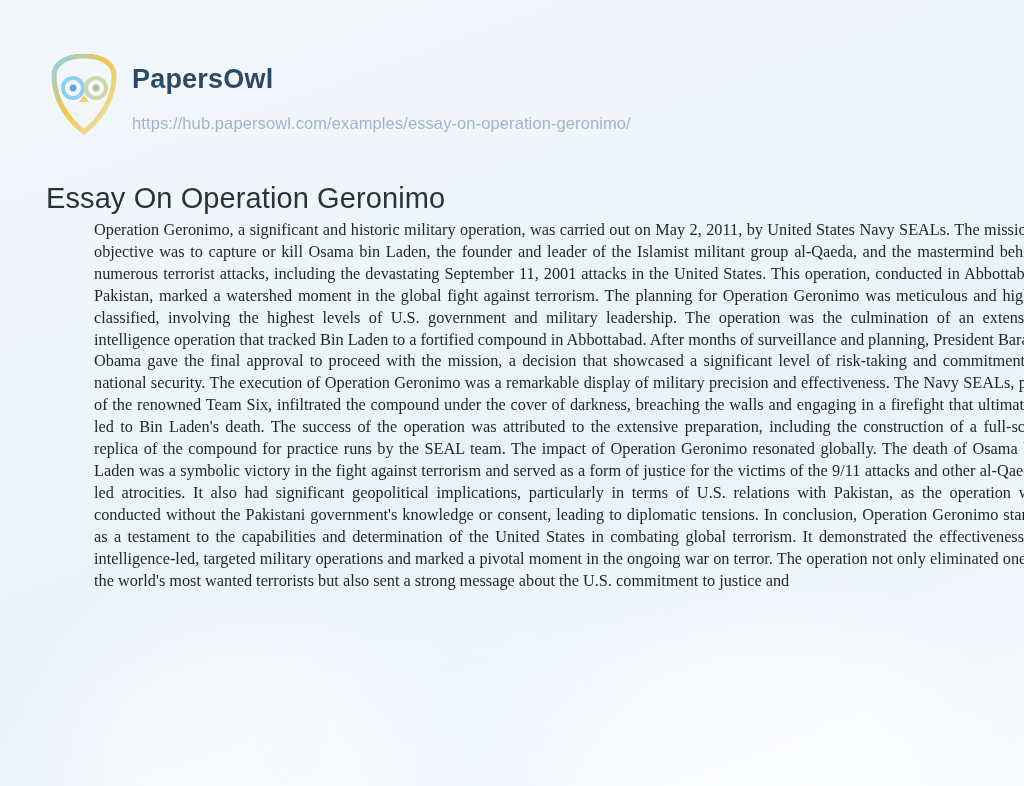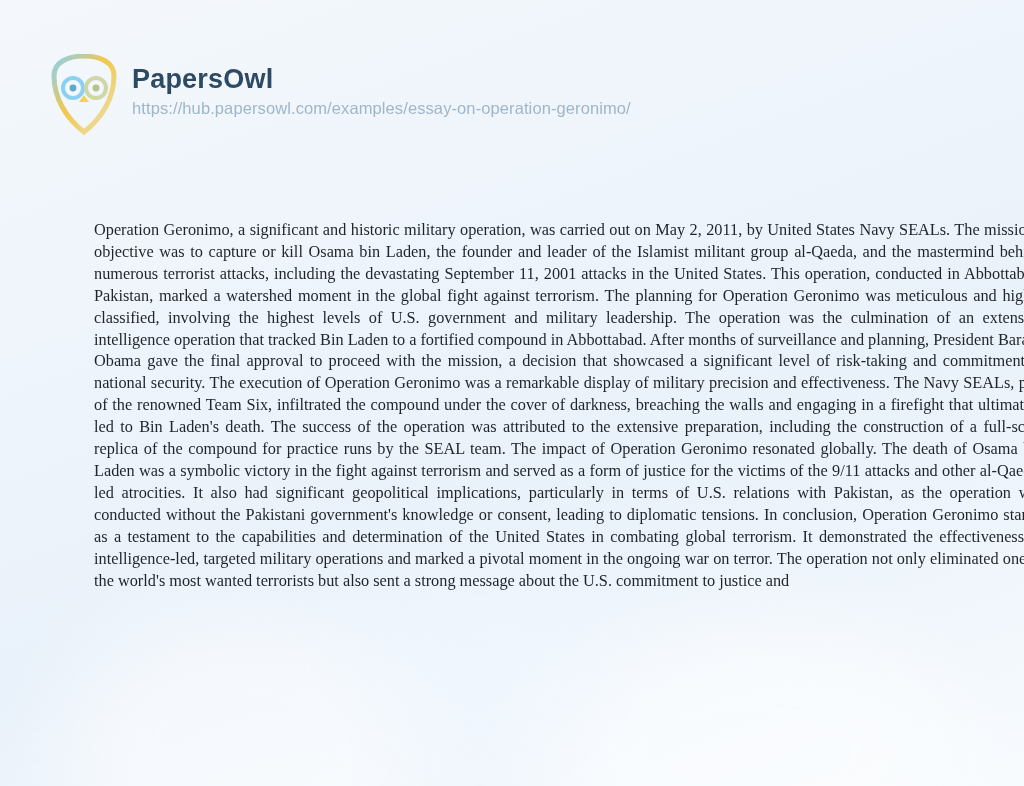--- a/index.html
+++ b/index.html
@@ -44,21 +44,21 @@
     font-size: 27px;
     font-weight: bold;
     color: #2c4a63;
     letter-spacing: 0.2px;
     line-height: 1;
   }
   .brand-url {
     font-family: "Liberation Sans", sans-serif;
     font-size: 16.5px;
     color: #9fb6c9;
-    margin-top: 7px;
+    margin-top: 22px;
     line-height: 1;
     letter-spacing: 0.1px;
   }
   
   .doc-title {
     position: absolute;
     left: 46px;
     top: 163px;
     font-family: "Liberation Sans", sans-serif;
     font-size: 29px;
@@ -118,16 +118,17 @@
         <circle cx="50" cy="34" r="3.4" fill="#b9c48d"></circle>
         <path d="M38 41 L33 48 L43 48 Z" fill="#f2c84b" opacity="0.85"></path>
       </svg>
     </div>
     <div class="brand-block">
       <div class="brand-name">PapersOwl</div>
       <div class="brand-url">https://hub.papersowl.com/examples/essay-on-operation-geronimo/</div>
     </div>
   </div>
 
+  <h1 class="doc-title">Essay On Operation Geronimo</h1>
 
   <div class="doc-body">Operation Geronimo, a significant and historic military operation, was carried out on May 2, 2011, by United States Navy SEALs. The mission's objective was to capture or kill Osama bin Laden, the founder and leader of the Islamist militant group al-Qaeda, and the mastermind behind numerous terrorist attacks, including the devastating September 11, 2001 attacks in the United States. This operation, conducted in Abbottabad, Pakistan, marked a watershed moment in the global fight against terrorism. The planning for Operation Geronimo was meticulous and highly classified, involving the highest levels of U.S. government and military leadership. The operation was the culmination of an extensive intelligence operation that tracked Bin Laden to a fortified compound in Abbottabad. After months of surveillance and planning, President Barack Obama gave the final approval to proceed with the mission, a decision that showcased a significant level of risk-taking and commitment to national security. The execution of Operation Geronimo was a remarkable display of military precision and effectiveness. The Navy SEALs, part of the renowned Team Six, infiltrated the compound under the cover of darkness, breaching the walls and engaging in a firefight that ultimately led to Bin Laden's death. The success of the operation was attributed to the extensive preparation, including the construction of a full-scale replica of the compound for practice runs by the SEAL team. The impact of Operation Geronimo resonated globally. The death of Osama bin Laden was a symbolic victory in the fight against terrorism and served as a form of justice for the victims of the 9/11 attacks and other al-Qaeda-led atrocities. It also had significant geopolitical implications, particularly in terms of U.S. relations with Pakistan, as the operation was conducted without the Pakistani government's knowledge or consent, leading to diplomatic tensions. In conclusion, Operation Geronimo stands as a testament to the capabilities and determination of the United States in combating global terrorism. It demonstrated the effectiveness of intelligence-led, targeted military operations and marked a pivotal moment in the ongoing war on terror. The operation not only eliminated one of the world's most wanted terrorists but also sent a strong message about the U.S. commitment to justice and</div>
 
 </div>
 
 </body></html>

